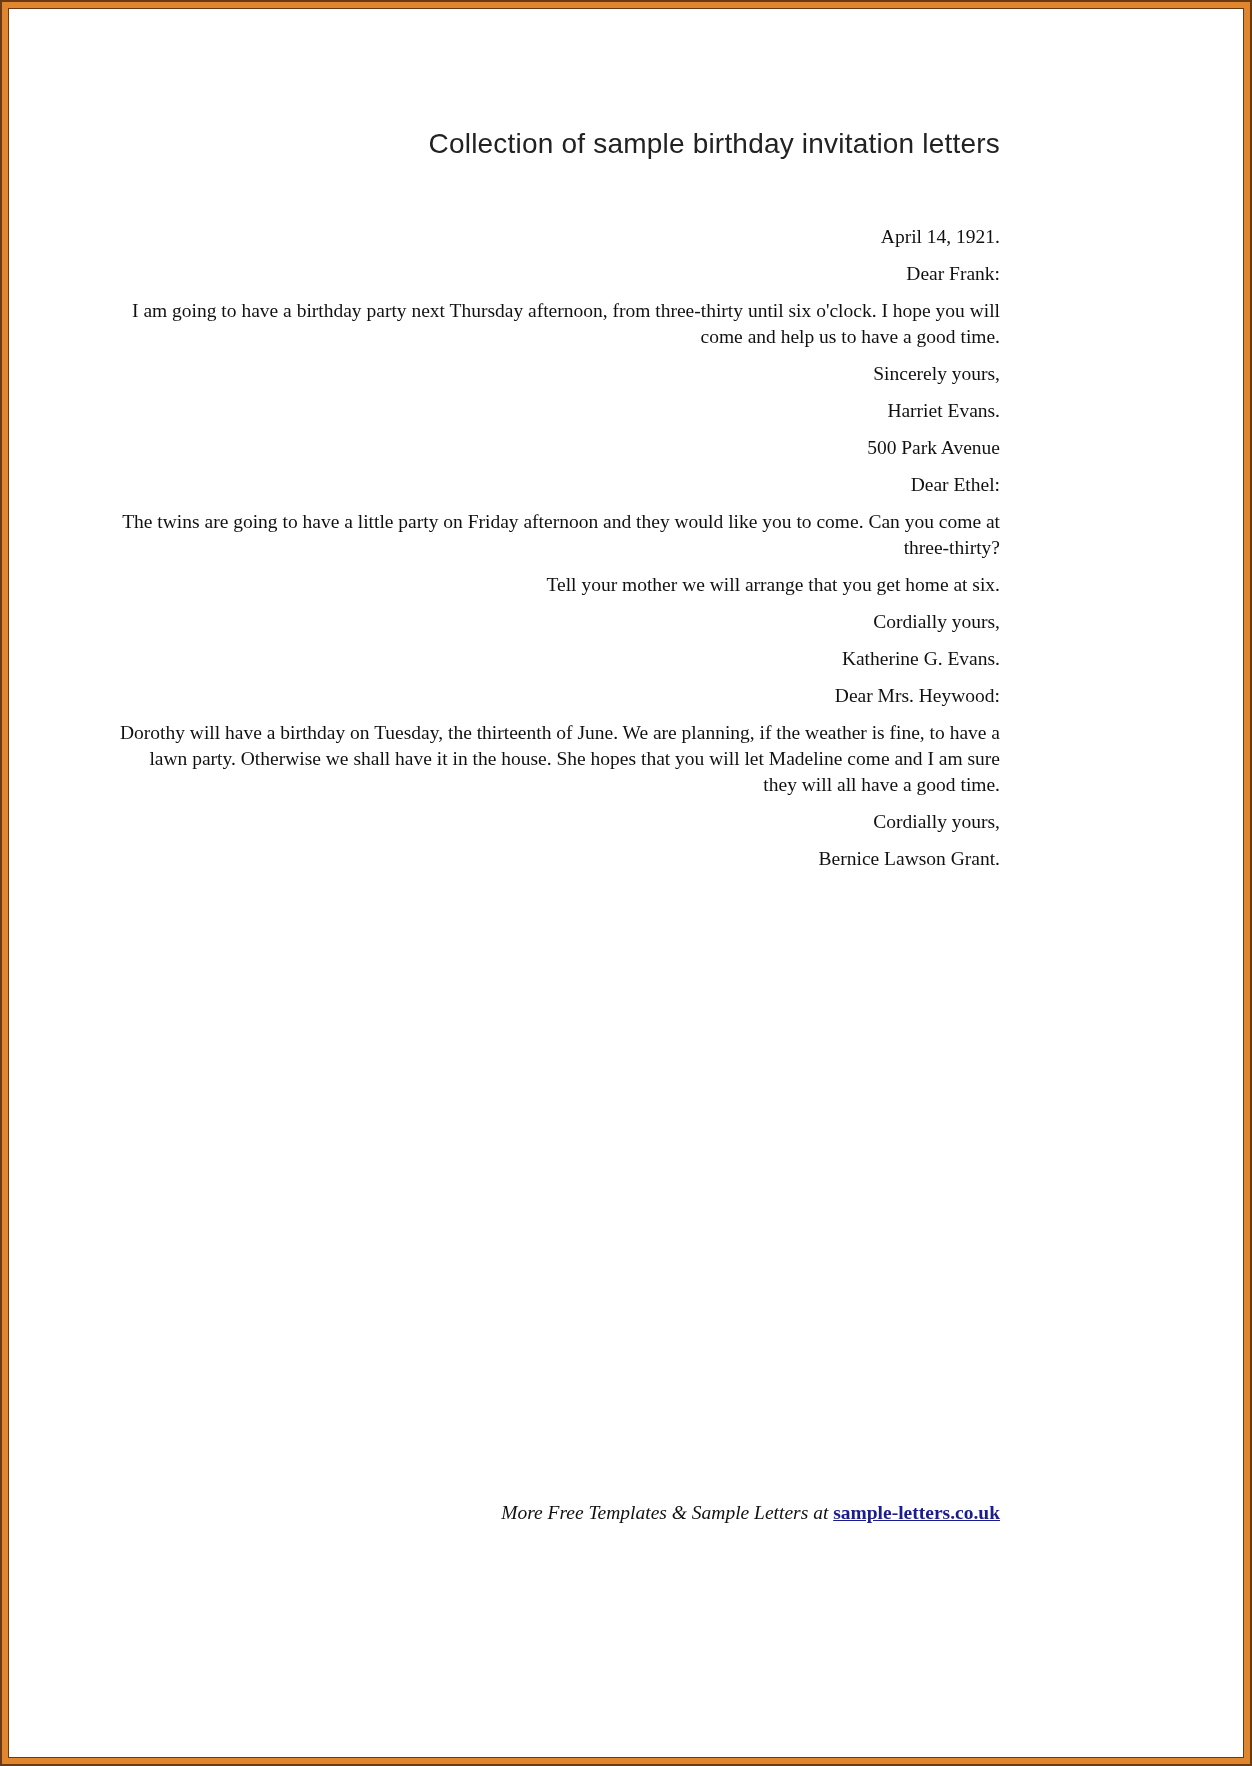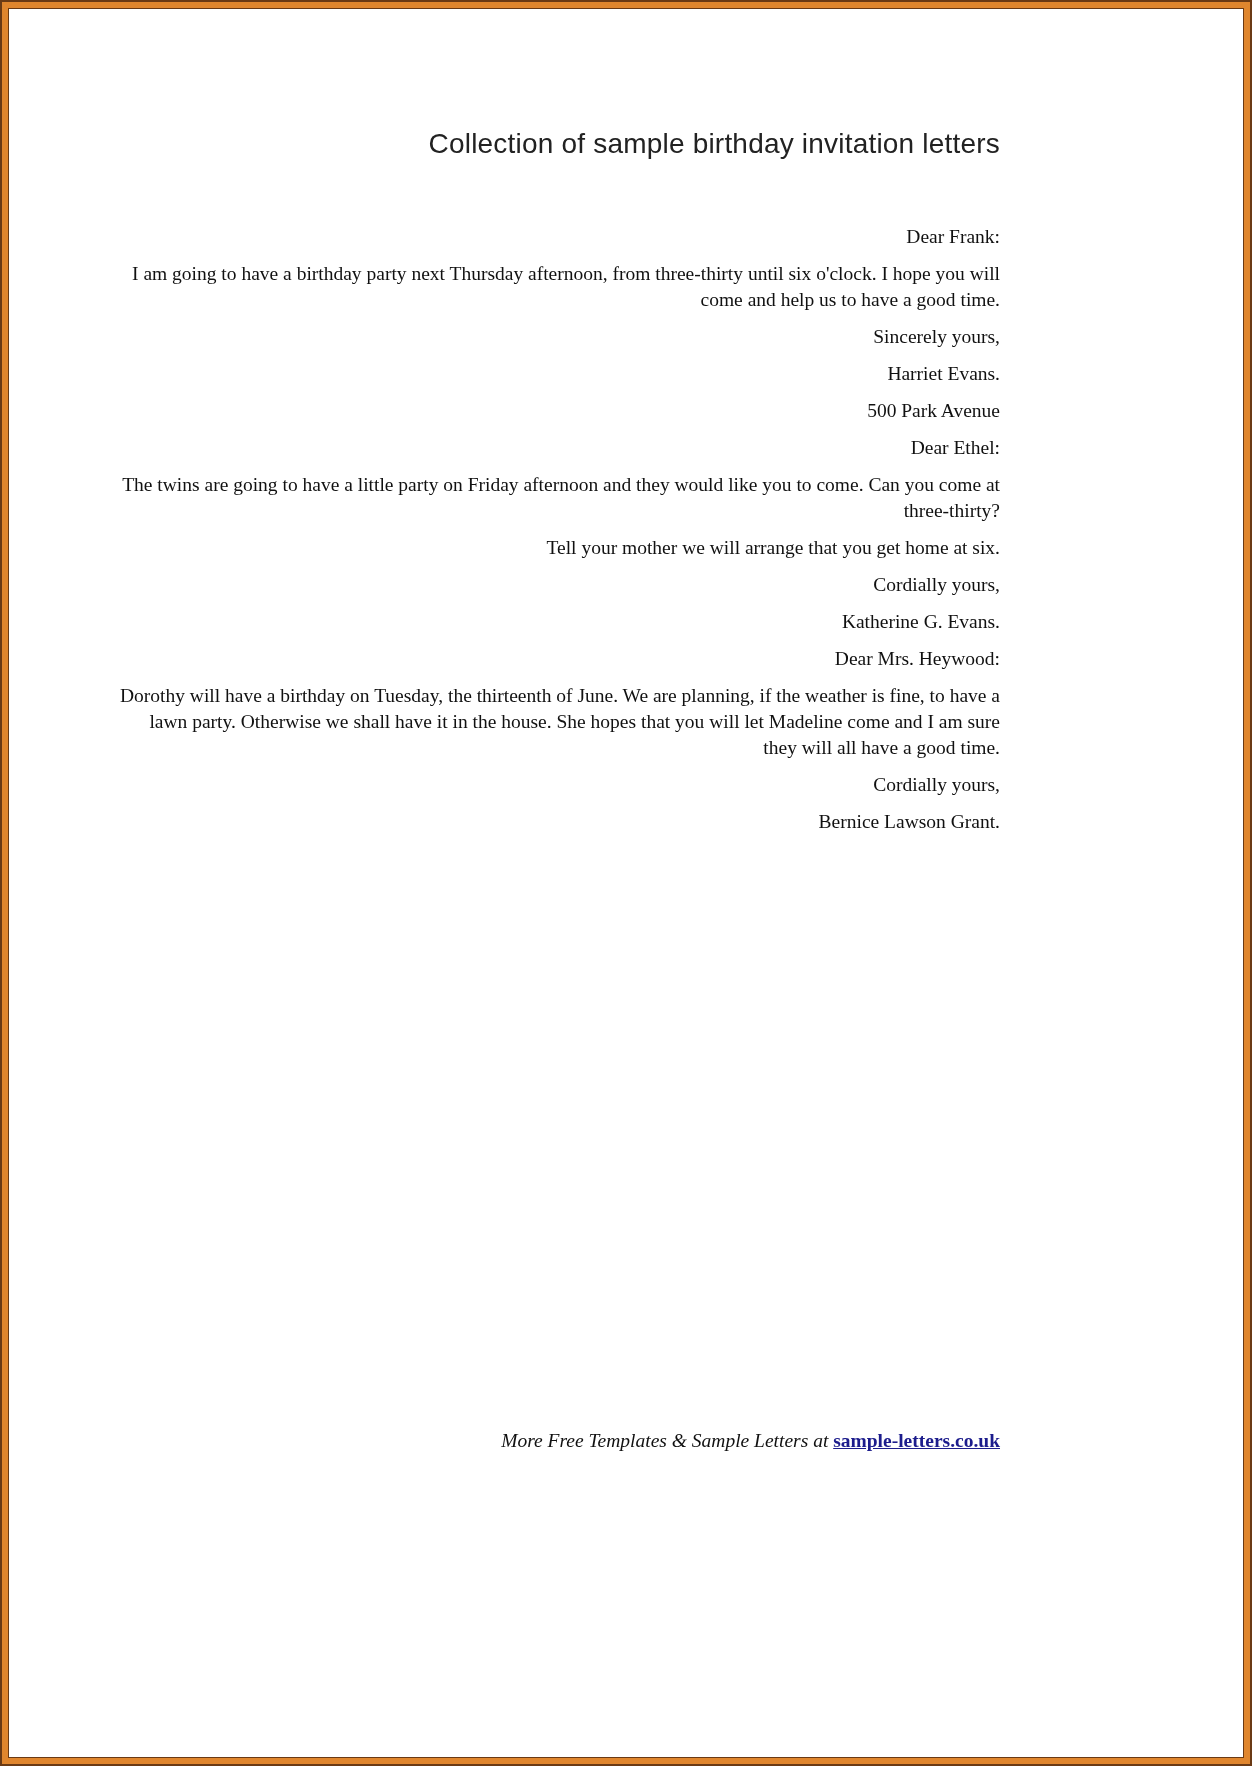--- a/index.html
+++ b/index.html
@@ -52,21 +52,21 @@
     font-size: 19.5px;
     line-height: 26px;
     margin: 11px 0;
     color: #111111;
   }
   .section p.gap-top { }
   .footer {
     position: absolute;
     left: 110px;
     width: 888px;
-    top: 1428px;
+    top: 1500px;
     text-align: right;
     font-family: "Liberation Serif", serif;
     font-size: 19.5px;
     color: #111111;
     white-space: nowrap;
   }
   .footer .tpl { font-style: italic; }
   .footer .at { font-style: italic; }
   .footer a.site-link {
     font-style: normal;
@@ -81,20 +81,21 @@
 
 <div class="page">
   <div class="frame-orange"></div>
   <div class="frame-inner-line"></div>
 
   <div class="content">
 
     <h1 class="doc-title">Collection of sample birthday invitation letters</h1>
 
     <div class="section">
+      <p>April 14, 1921.</p>
       <p class="gap-top">Dear Frank:</p>
       <p>I am going to have a birthday party next Thursday afternoon, from three-thirty until six o'clock. I hope you will come and help us to have a good time.</p>
       <p>Sincerely yours,</p>
       <p>Harriet Evans.</p>
       <p>500 Park Avenue</p>
     </div>
 
     <div class="section">
       <p class="gap-top">Dear Ethel:</p>
       <p>The twins are going to have a little party on Friday afternoon and they would like you to come. Can you come at three-thirty?</p>

